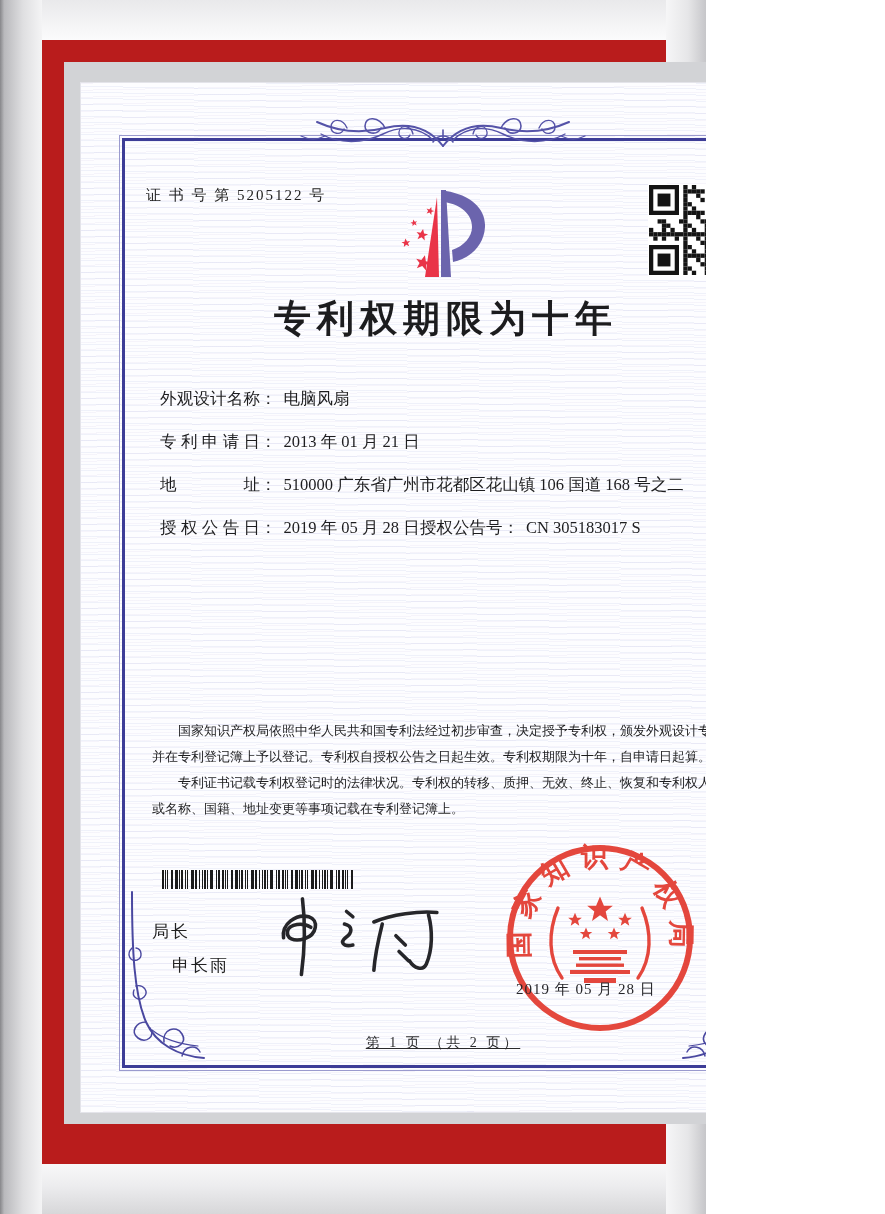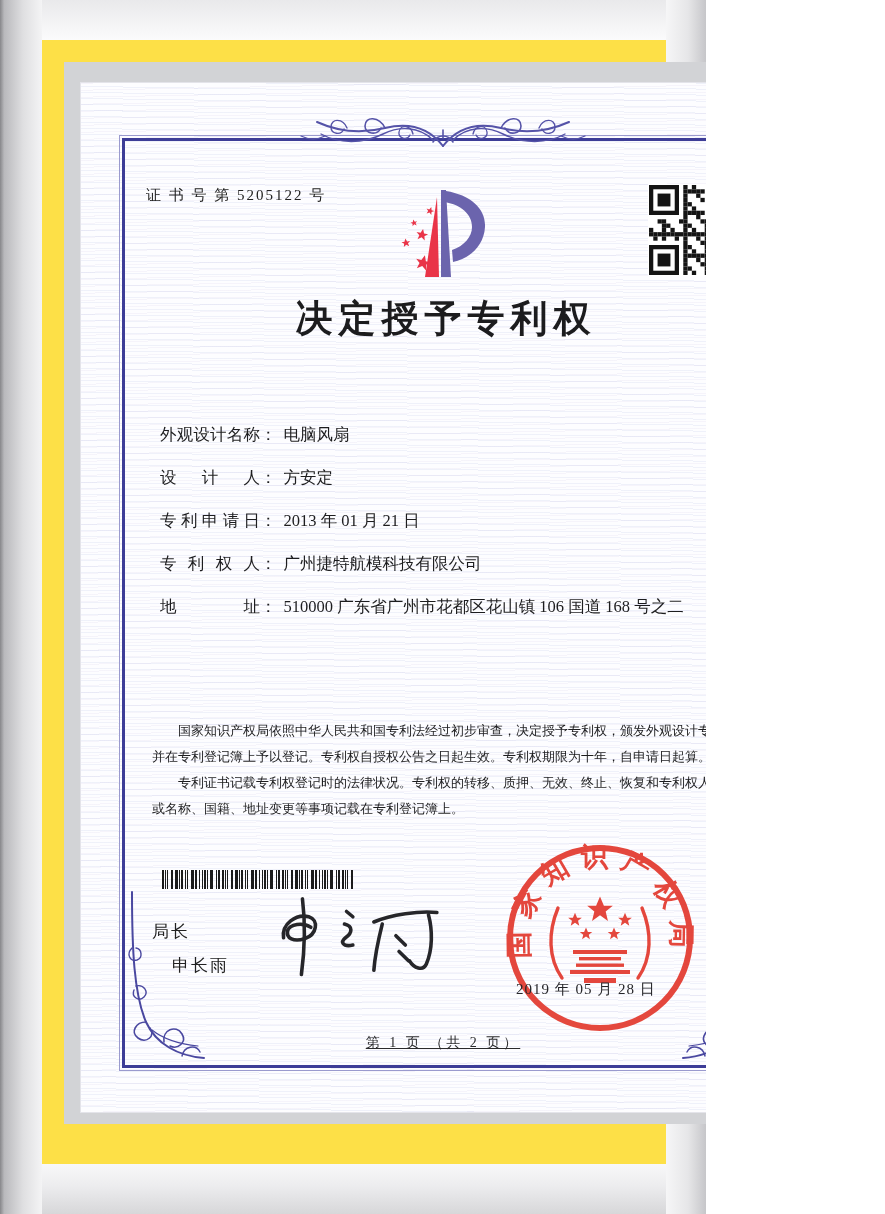--- a/index.html
+++ b/index.html
@@ -1,19 +1,19 @@
 <!DOCTYPE html>
 <html><head>
 <meta charset="utf-8">
 <style>
   * { margin:0; padding:0; box-sizing:border-box; }
   html,body { background:#ffffff; }
   body { font-family:"Liberation Serif","DejaVu Serif",serif; }
 
-  .scene { position:relative; width:706px; height:1214px; background:#fde047; overflow:hidden; }
+  .scene { position:relative; width:706px; height:1214px; background:#b91c1c; overflow:hidden; }
 
   
   .bevel { position:absolute; }
   .bevel-top    { left:0; top:0; right:0; height:40px; background:linear-gradient(180deg,#e9e9eb 0%,#f6f6f7 70%,#fbfbfc 100%); }
   .bevel-bottom { left:0; bottom:0; right:0; height:50px; background:linear-gradient(0deg,#d7d7d9 0%,#ececee 55%,#f8f8f9 100%); }
   .bevel-left   { left:0; top:0; bottom:0; width:42px; background:linear-gradient(90deg,#87878a 0%,#b9b9bc 10%,#dfdfe1 55%,#f4f4f5 100%); }
   .bevel-right  { right:0; top:0; bottom:0; width:40px; background:linear-gradient(270deg,#c6c6c9 0%,#e6e6e8 45%,#f6f6f7 100%); }
 
   .mat { position:absolute; left:64px; top:62px; width:757px; height:1062px; background:#d2d3d6; }
 
@@ -35,21 +35,21 @@
   .abs { position:absolute; }
   .center-x { left:0; width:100%; text-align:center; }
 
   .cert-no { left:66px; top:104px; font-size:15px; letter-spacing:2px; color:#222; }
 
   .logo-box { left:303px; top:99px; width:114px; height:106px; }
   .qr-box   { left:568px; top:102px; width:92px; height:92px; background:#fff; padding:1px; }
 
   .cert-title { top:212px; font-size:37px; font-weight:700; letter-spacing:6px; text-indent:6px; color:#1c1c1e; }
 
-  .fields { left:80px; top:306px; font-size:16.5px; color:#1d1d1f;margin-top:36px; }
+  .fields { left:80px; top:306px; font-size:16.5px; color:#1d1d1f; }
   .f-row { height:20px; margin-bottom:23px; white-space:nowrap; position:relative; }
   .f-label { display:inline-block; width:100px; text-align:justify; text-align-last:justify; }
   .f-colon { }
   .f-value { margin-left:7px; }
   .grant-pair2 { position:absolute; left:260px; top:0; }
 
   .paras { left:72px; top:604px; width:598px; font-size:13px; line-height:26px;
            text-align:justify; color:#1d1d1f;margin-top:32px; }
   .paras p { text-indent:2em; }
 
@@ -282,37 +282,37 @@
           <rect x="8.571428571428571" y="8.571428571428571" width="12.857142857142858" height="12.857142857142858" fill="#141414"></rect>
           <rect x="60" y="0" width="30" height="30" fill="#141414"></rect>
           <rect x="64.28571428571428" y="4.285714285714286" width="21.428571428571427" height="21.428571428571427" fill="#fff"></rect>
           <rect x="68.57142857142857" y="8.571428571428571" width="12.857142857142858" height="12.857142857142858" fill="#141414"></rect>
           <rect x="0" y="60" width="30" height="30" fill="#141414"></rect>
           <rect x="4.285714285714286" y="64.28571428571428" width="21.428571428571427" height="21.428571428571427" fill="#fff"></rect>
           <rect x="8.571428571428571" y="68.57142857142857" width="12.857142857142858" height="12.857142857142858" fill="#141414"></rect>
         </svg>
     </div>
 
-    <div class="abs center-x cert-title z-content">决定授予专利权</div>
+    <div class="abs center-x cert-title z-content">专利权期限为十年</div>
 
     <div class="abs fields z-content">
       <div class="f-row">
         <span class="f-label">外观设计名称</span><span class="f-colon">：</span><span class="f-value">电脑风扇</span>
       </div>
       <div class="f-row">
-        <span class="f-label">设 计 人</span><span class="f-colon">：</span><span class="f-value">方安定</span>
-      </div>
-      <div class="f-row">
         <span class="f-label">专利申请日</span><span class="f-colon">：</span><span class="f-value">2013 年 01 月 21 日</span>
       </div>
       <div class="f-row">
-        <span class="f-label">专 利 权 人</span><span class="f-colon">：</span><span class="f-value">广州捷特航模科技有限公司</span>
+        <span class="f-label">地 址</span><span class="f-colon">：</span><span class="f-value">510000 广东省广州市花都区花山镇 106 国道 168 号之二</span>
       </div>
       <div class="f-row">
-        <span class="f-label">地 址</span><span class="f-colon">：</span><span class="f-value">510000 广东省广州市花都区花山镇 106 国道 168 号之二</span>
+        <span class="f-label">授权公告日</span><span class="f-colon">：</span><span class="f-value">2019 年 05 月 28 日</span>
+        <span class="grant-pair2">
+          <span>授权公告号</span><span>：</span><span class="f-value">CN 305183017 S</span>
+        </span>
       </div>
     </div>
 
     <div class="abs paras z-content">
       <p>国家知识产权局依照中华人民共和国专利法经过初步审查，决定授予专利权，颁发外观设计专利证书并在专利登记簿上予以登记。专利权自授权公告之日起生效。专利权期限为十年，自申请日起算。</p>
       <p>专利证书记载专利权登记时的法律状况。专利权的转移、质押、无效、终止、恢复和专利权人的姓名或名称、国籍、地址变更等事项记载在专利登记簿上。</p>
     </div>
 
     <div class="abs barcode z-content">
       <svg viewBox="0 0 192 19" width="192" height="19">

